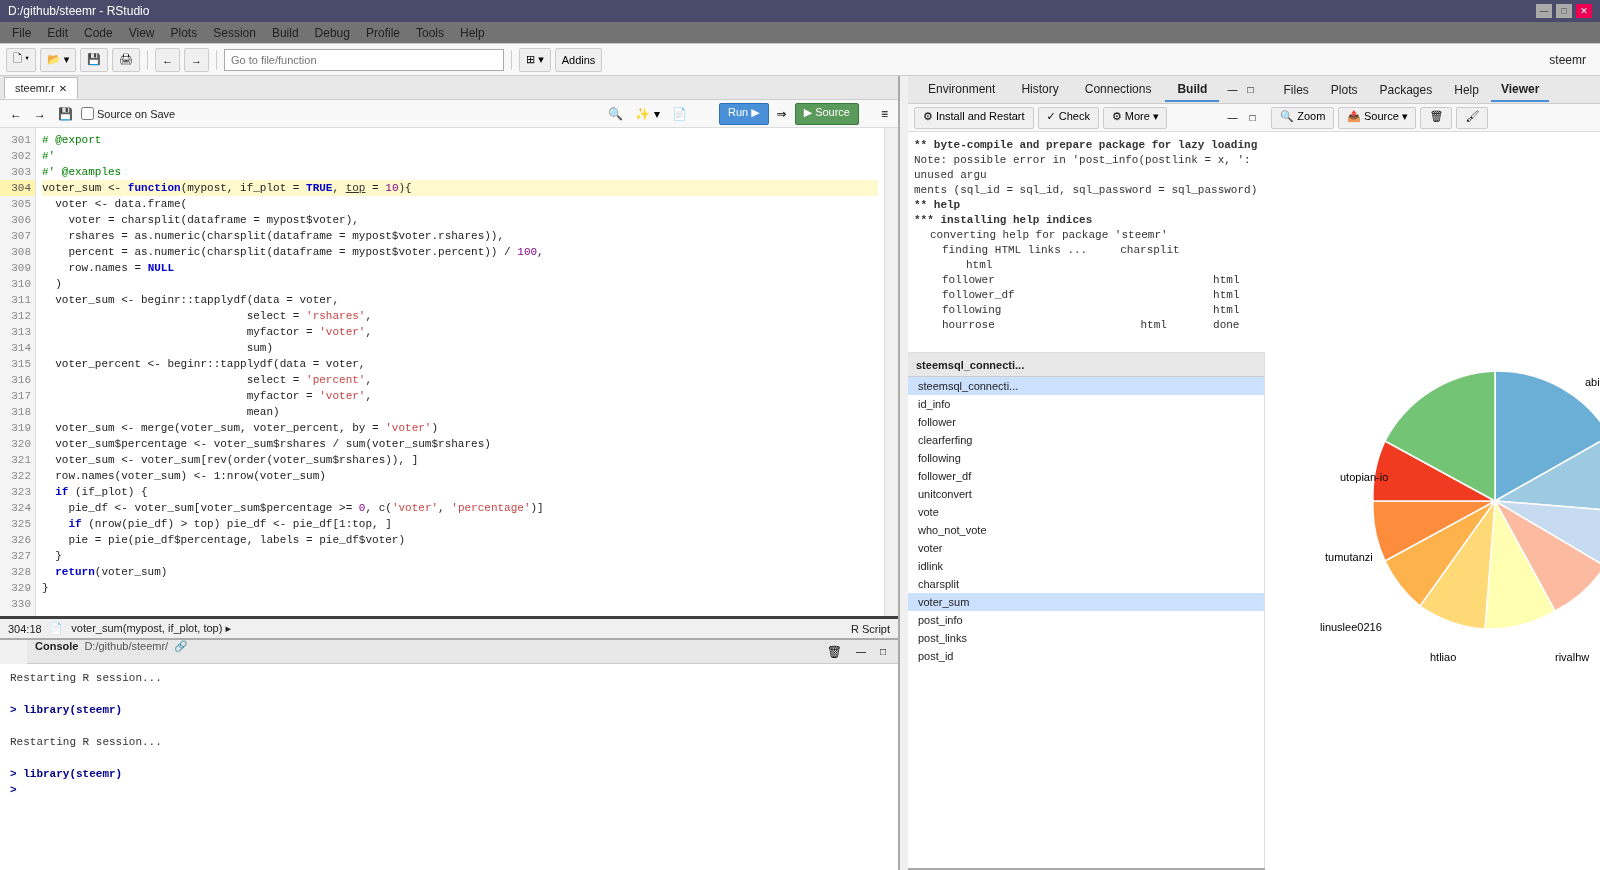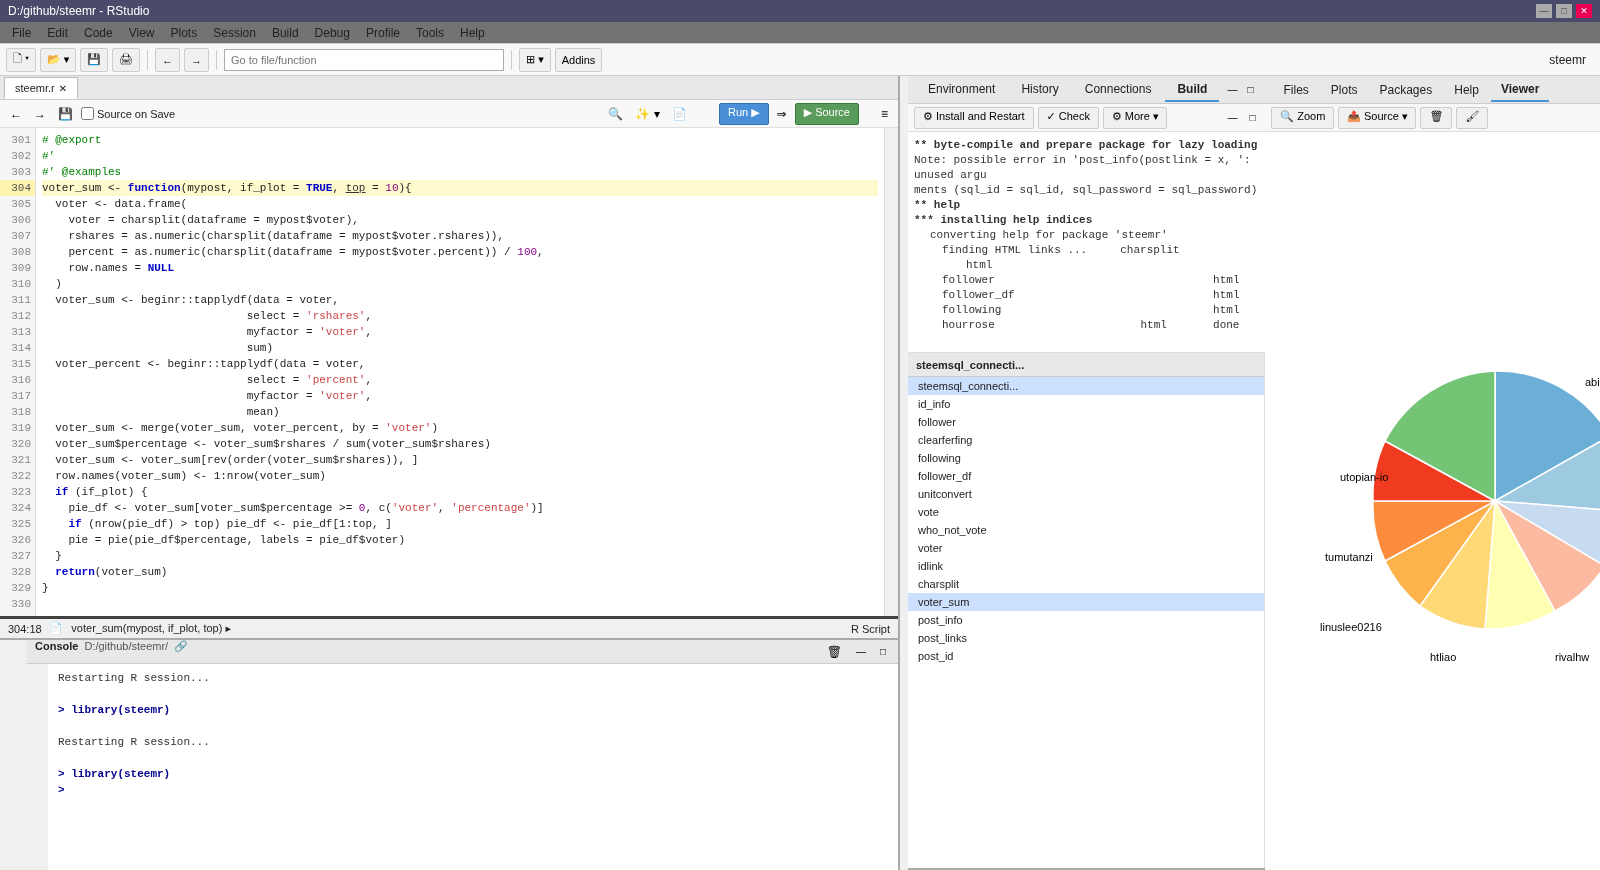--- a/index.html
+++ b/index.html
@@ -51,21 +51,21 @@
     .kw { color: #0000cc; font-weight: bold; }
     .cm { color: #008000; }
     .str { color: #cc4444; }
     .num { color: #880088; }
     .var { color: #222; }
     #code-scrollbar { width: 14px; background: #f0f0f0; border-left: 1px solid #ddd; }
 
     
     #editor-status { height: 22px; background: #f0f0f0; border-top: 3px solid #404040; display: flex; align-items: center; padding: 0 8px; font-size: 11px; gap: 8px; }
     #console-header { background: #e8e8e8; border-bottom: 1px solid #ccc; height: 24px; display: flex; padding: 0 8px; font-size: 11px; font-weight: bold; gap: 6px; margin-left: 27px; }
-    #console-body { padding: 6px 10px; font-family: 'Courier New', monospace; font-size: 11px; line-height: 16px; overflow: auto; height: calc(100% - 24px); background: white; margin-left: 48px; }
+    #console-body { padding: 6px 10px; font-family: 'Courier New', monospace; font-size: 11px; line-height: 16px; overflow: auto; height: calc(100% - 24px); background: white; }
     .console-output { color: #333; }
     .console-cmd { color: #00008b; font-weight: bold; }
     .console-prompt { color: #00008b; font-weight: bold; }
 
     
     #right-panel { flex: 0 0 580px; display: flex; flex-direction: row; margin-left: 8px; }
 
     
     #right-tabs { background: #e8e8e8; border-bottom: 1px solid #ccc; height: 28px; display: flex; align-items: center; padding: 0 8px; gap: 2px; }
     .right-tab { padding: 4px 12px; cursor: pointer; font-size: 12px; border-bottom: 2px solid transparent; }

